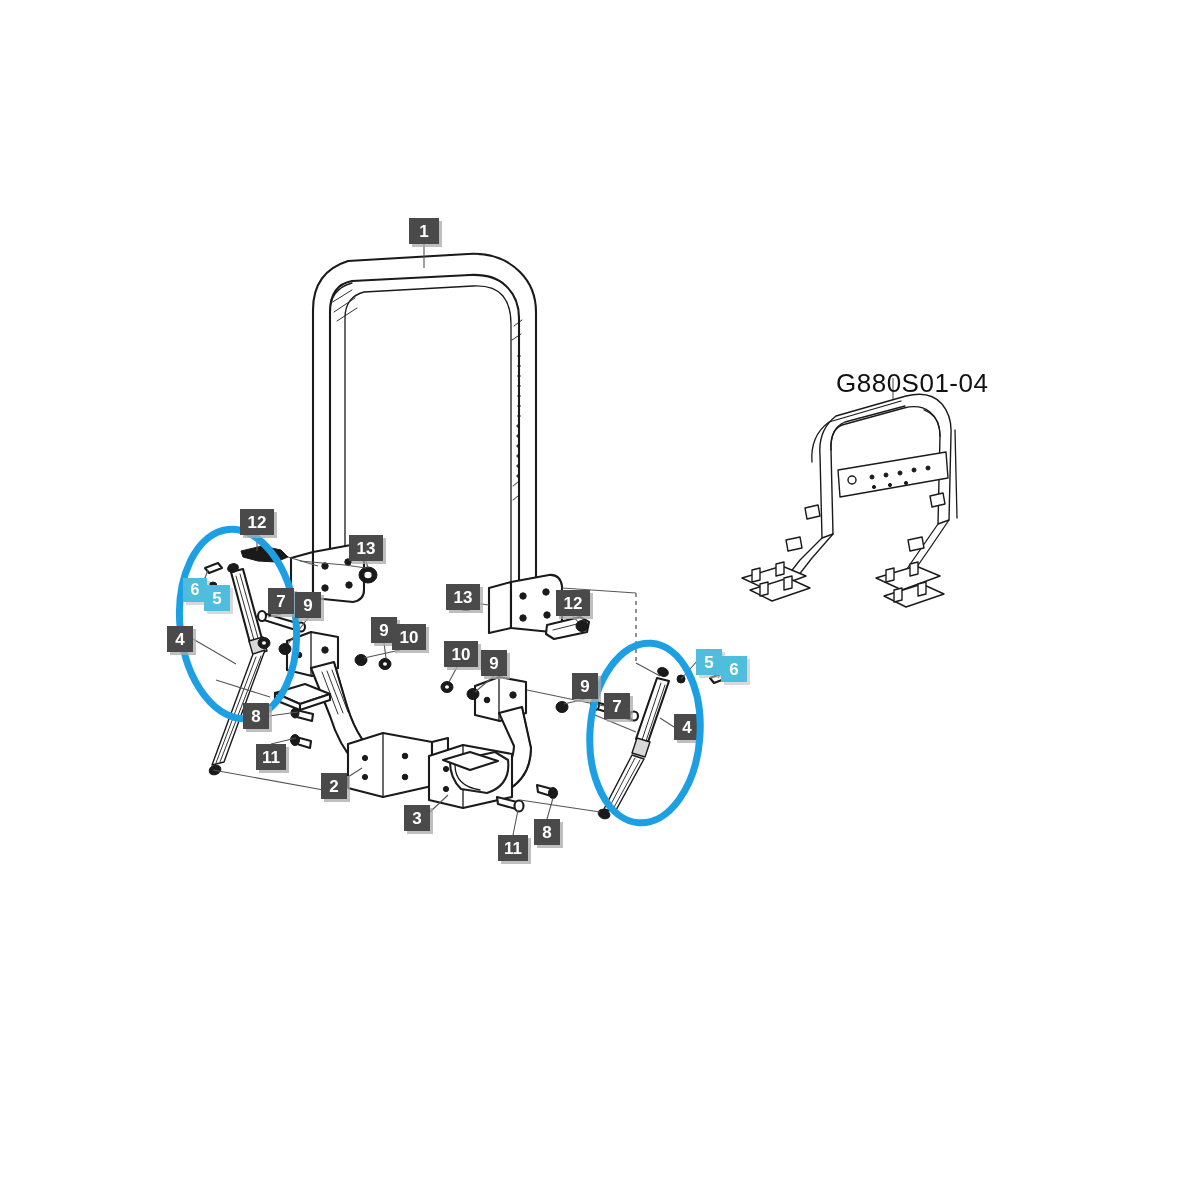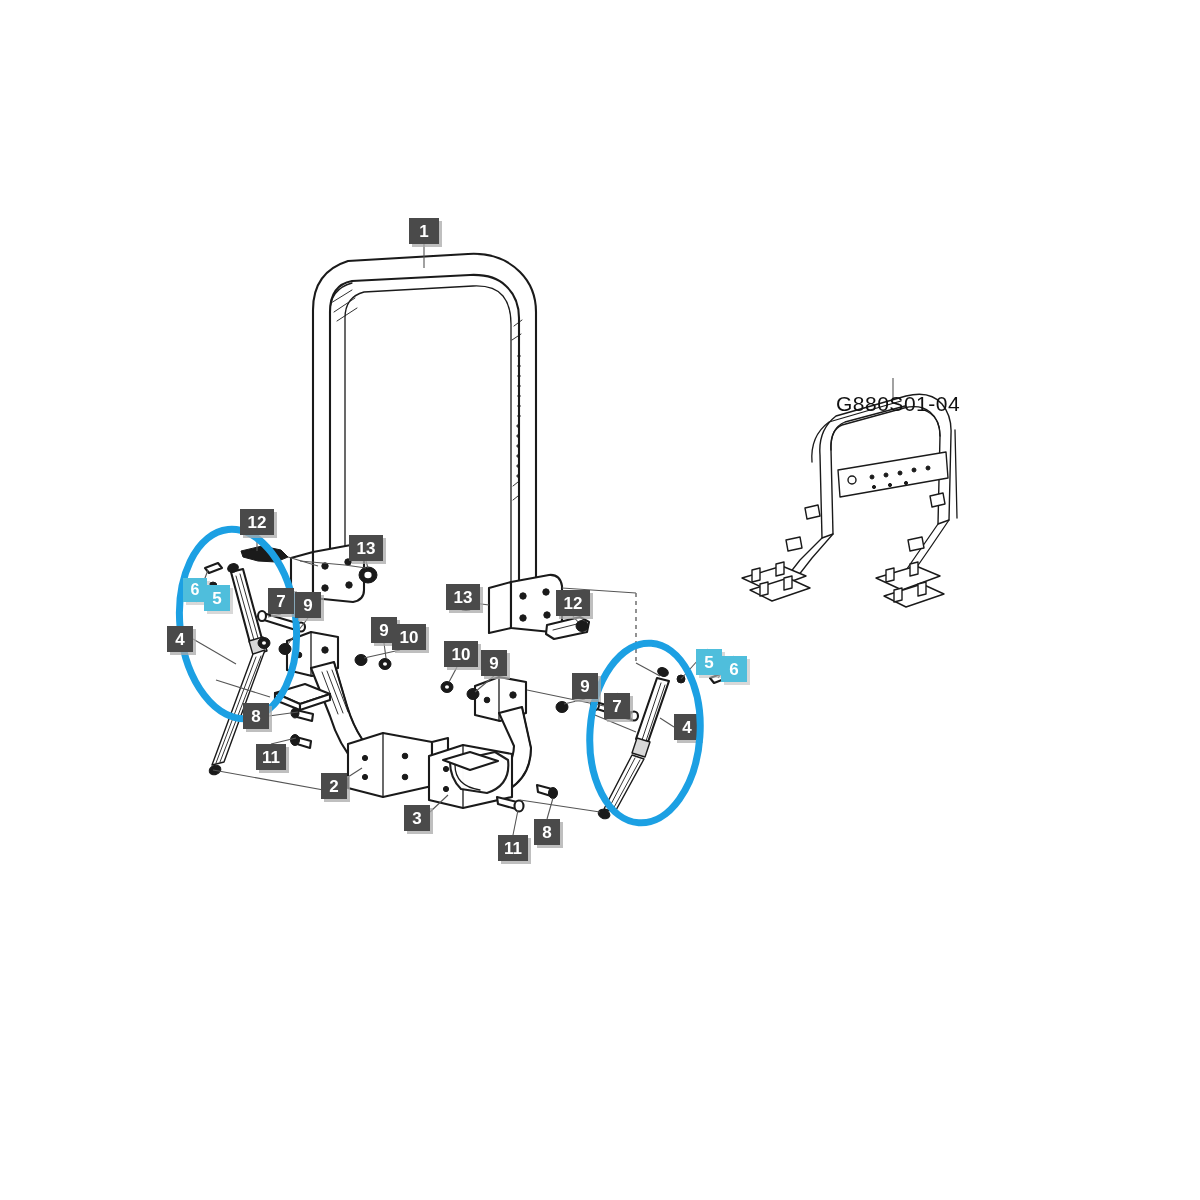--- a/index.html
+++ b/index.html
@@ -18,24 +18,23 @@
     user-select:none;
   }
   .badge.dark{background:#4a4a4a;box-shadow:3px 3px 0 rgba(170,170,170,0.75);}
   .badge.cyan{background:#4fbedc;box-shadow:3px 3px 0 rgba(190,190,190,0.6);}
   .badge.behind{z-index:3;}
   .badge.front{z-index:9;}
   #code-label{
     position:absolute;
     color:#111;
     font-family:"Liberation Sans",sans-serif;
-    font-size:21px;
+    font-size:26px;
     letter-spacing:0.5px;
     white-space:nowrap;
-    margin-top:24px;
   }
   .ell{position:absolute;z-index:8;pointer-events:none;}
 </style>
 </head>
 <body>
 
 <div id="stage">
 
   <svg id="art" viewBox="0 0 1200 1200">
     <defs>

